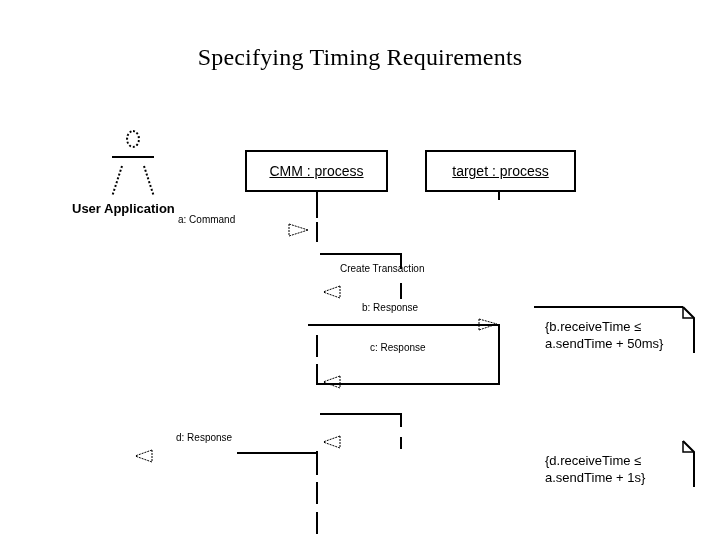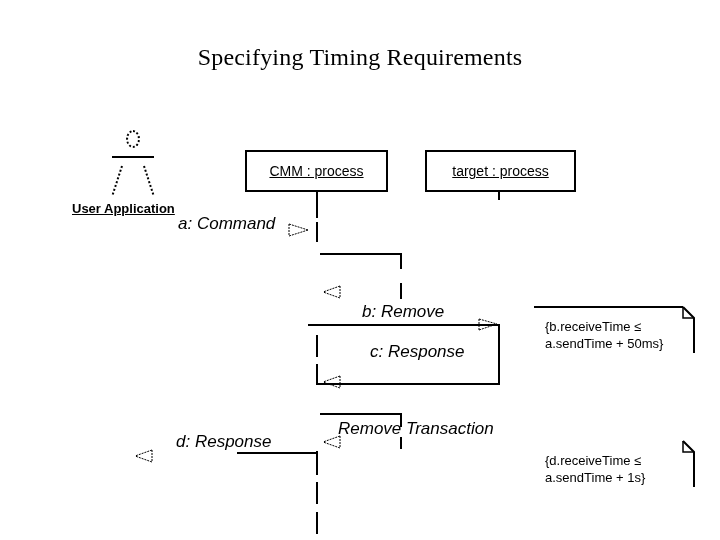--- a/index.html
+++ b/index.html
@@ -80,21 +80,20 @@
     transform: rotate(-18deg);
     transform-origin: top center;
   }
   #actor-label {
     position: absolute;
     left: 72px; top: 201px;
     font-size: 13px;
     font-weight: bold;
     color: #000000;
     white-space: nowrap;
-    text-decoration: underline;
   }
 
   
   .obj-box {
     position: absolute;
     border: 2px solid #000000;
     background: #ffffff;
     box-sizing: border-box;
     display: flex;
     align-items: center;
@@ -105,24 +104,23 @@
     color: #000000;
     text-decoration: underline;
     white-space: nowrap;
   }
   #obj-cmm    { left: 245px; top: 150px; width: 143px; height: 42px; }
   #obj-target { left: 425px; top: 150px; width: 151px; height: 42px; }
 
   
   .msg-label {
     position: absolute;
-    font-size: 17px;
-    color: #000000;
-    white-space: nowrap;
-    font-style: italic;
+    font-size: 10px;
+    color: #000000;
+    white-space: nowrap;
   }
 
   
   .arrowhead { position: absolute; }
   .arrowhead svg { display: block; }
 
   
   .note {
     position: absolute;
   }
@@ -174,30 +172,31 @@
   <div class="arrowhead" style="left:288px; top:222px;">
     <svg width="24" height="16" viewBox="0 0 24 16">
       <path d="M1,2 L20,8" stroke="#000" stroke-width="1" fill="none" stroke-dasharray="2 1"></path>
       <path d="M1,14 L20,8" stroke="#000" stroke-width="1" fill="none" stroke-dasharray="2 1"></path>
       <path d="M1,2 L1,14" stroke="#000" stroke-width="1" fill="none" stroke-dasharray="2 1"></path>
     </svg>
   </div>
 
   <div class="hline" style="left:320px; top:253px; width:82px;"></div>
   <div class="vline" style="left:400px; top:253px; height:16px;"></div>
+  <div class="msg-label" style="left:340px; top:263px;">Create Transaction</div>
   <div class="vline" style="left:400px; top:283px; height:16px;"></div>
   <div class="arrowhead" style="left:320px; top:284px;">
     <svg width="22" height="16" viewBox="0 0 22 16">
       <path d="M20,2 L3,8" stroke="#000" stroke-width="1" fill="none" stroke-dasharray="2 1"></path>
       <path d="M20,14 L3,8" stroke="#000" stroke-width="1" fill="none" stroke-dasharray="2 1"></path>
       <path d="M20,2 L20,14" stroke="#000" stroke-width="1" fill="none" stroke-dasharray="2 1"></path>
     </svg>
   </div>
 
-  <div class="msg-label" style="left:362px; top:302px;">b: Remove</div>
+  <div class="msg-label" style="left:362px; top:302px;">b: Response</div>
   <div class="hline" style="left:308px; top:324px; width:192px;"></div>
   <div class="arrowhead" style="left:478px; top:317px;">
     <svg width="22" height="16" viewBox="0 0 22 16">
       <path d="M1,2 L19,7" stroke="#000" stroke-width="1" fill="none" stroke-dasharray="2 1"></path>
       <path d="M1,13 L19,7" stroke="#000" stroke-width="1" fill="none" stroke-dasharray="2 1"></path>
       <path d="M1,2 L1,13" stroke="#000" stroke-width="1" fill="none" stroke-dasharray="2 1"></path>
     </svg>
   </div>
 
   <div class="vline" style="left:498px; top:192px; height:8px;"></div>
@@ -208,21 +207,20 @@
   <div class="arrowhead" style="left:320px; top:374px;">
     <svg width="22" height="16" viewBox="0 0 22 16">
       <path d="M20,2 L3,8" stroke="#000" stroke-width="1" fill="none" stroke-dasharray="2 1"></path>
       <path d="M20,14 L3,8" stroke="#000" stroke-width="1" fill="none" stroke-dasharray="2 1"></path>
       <path d="M20,2 L20,14" stroke="#000" stroke-width="1" fill="none" stroke-dasharray="2 1"></path>
     </svg>
   </div>
 
   <div class="hline" style="left:320px; top:413px; width:82px;"></div>
   <div class="vline" style="left:400px; top:413px; height:14px;"></div>
-  <div class="msg-label" style="left:338px; top:419px;">Remove Transaction</div>
   <div class="vline" style="left:400px; top:437px; height:12px;"></div>
   <div class="arrowhead" style="left:320px; top:434px;">
     <svg width="22" height="16" viewBox="0 0 22 16">
       <path d="M20,2 L3,8" stroke="#000" stroke-width="1" fill="none" stroke-dasharray="2 1"></path>
       <path d="M20,14 L3,8" stroke="#000" stroke-width="1" fill="none" stroke-dasharray="2 1"></path>
       <path d="M20,2 L20,14" stroke="#000" stroke-width="1" fill="none" stroke-dasharray="2 1"></path>
     </svg>
   </div>
 
   <div class="msg-label" style="left:176px; top:432px;">d: Response</div>

